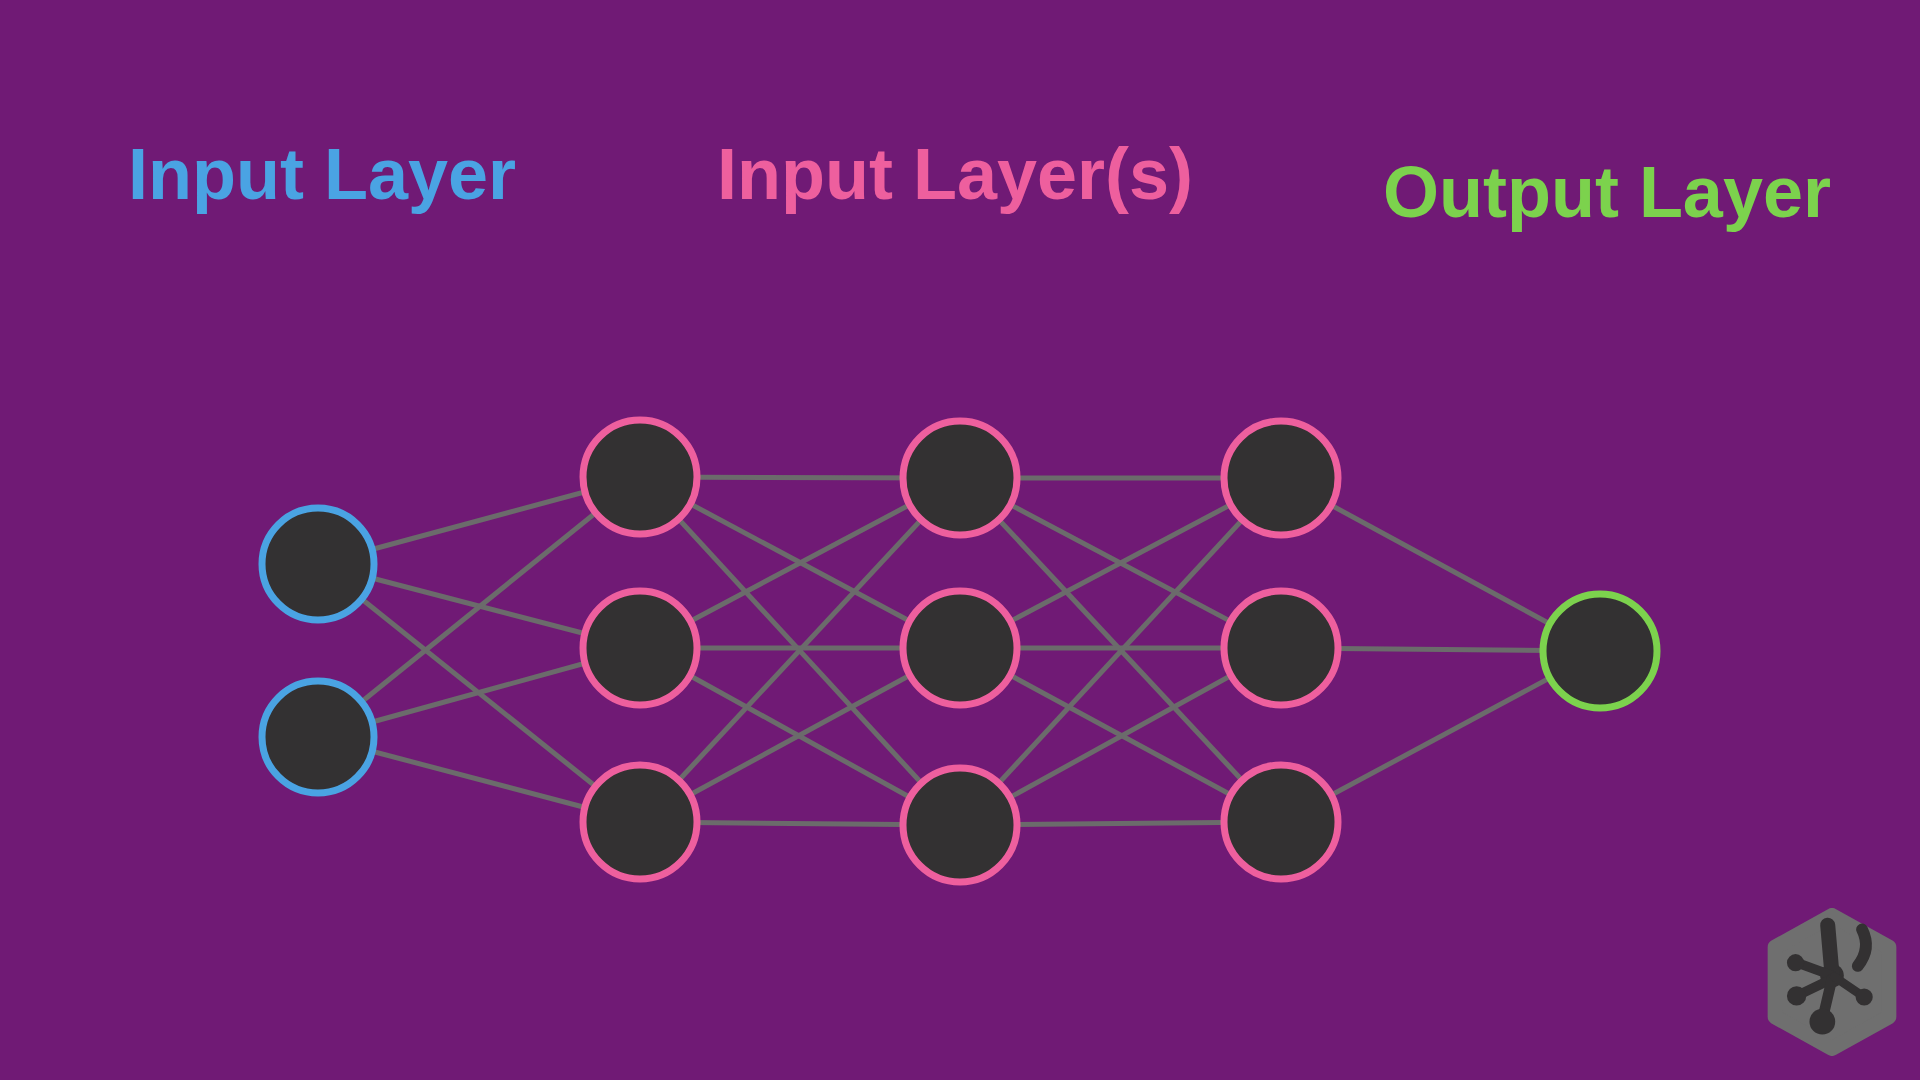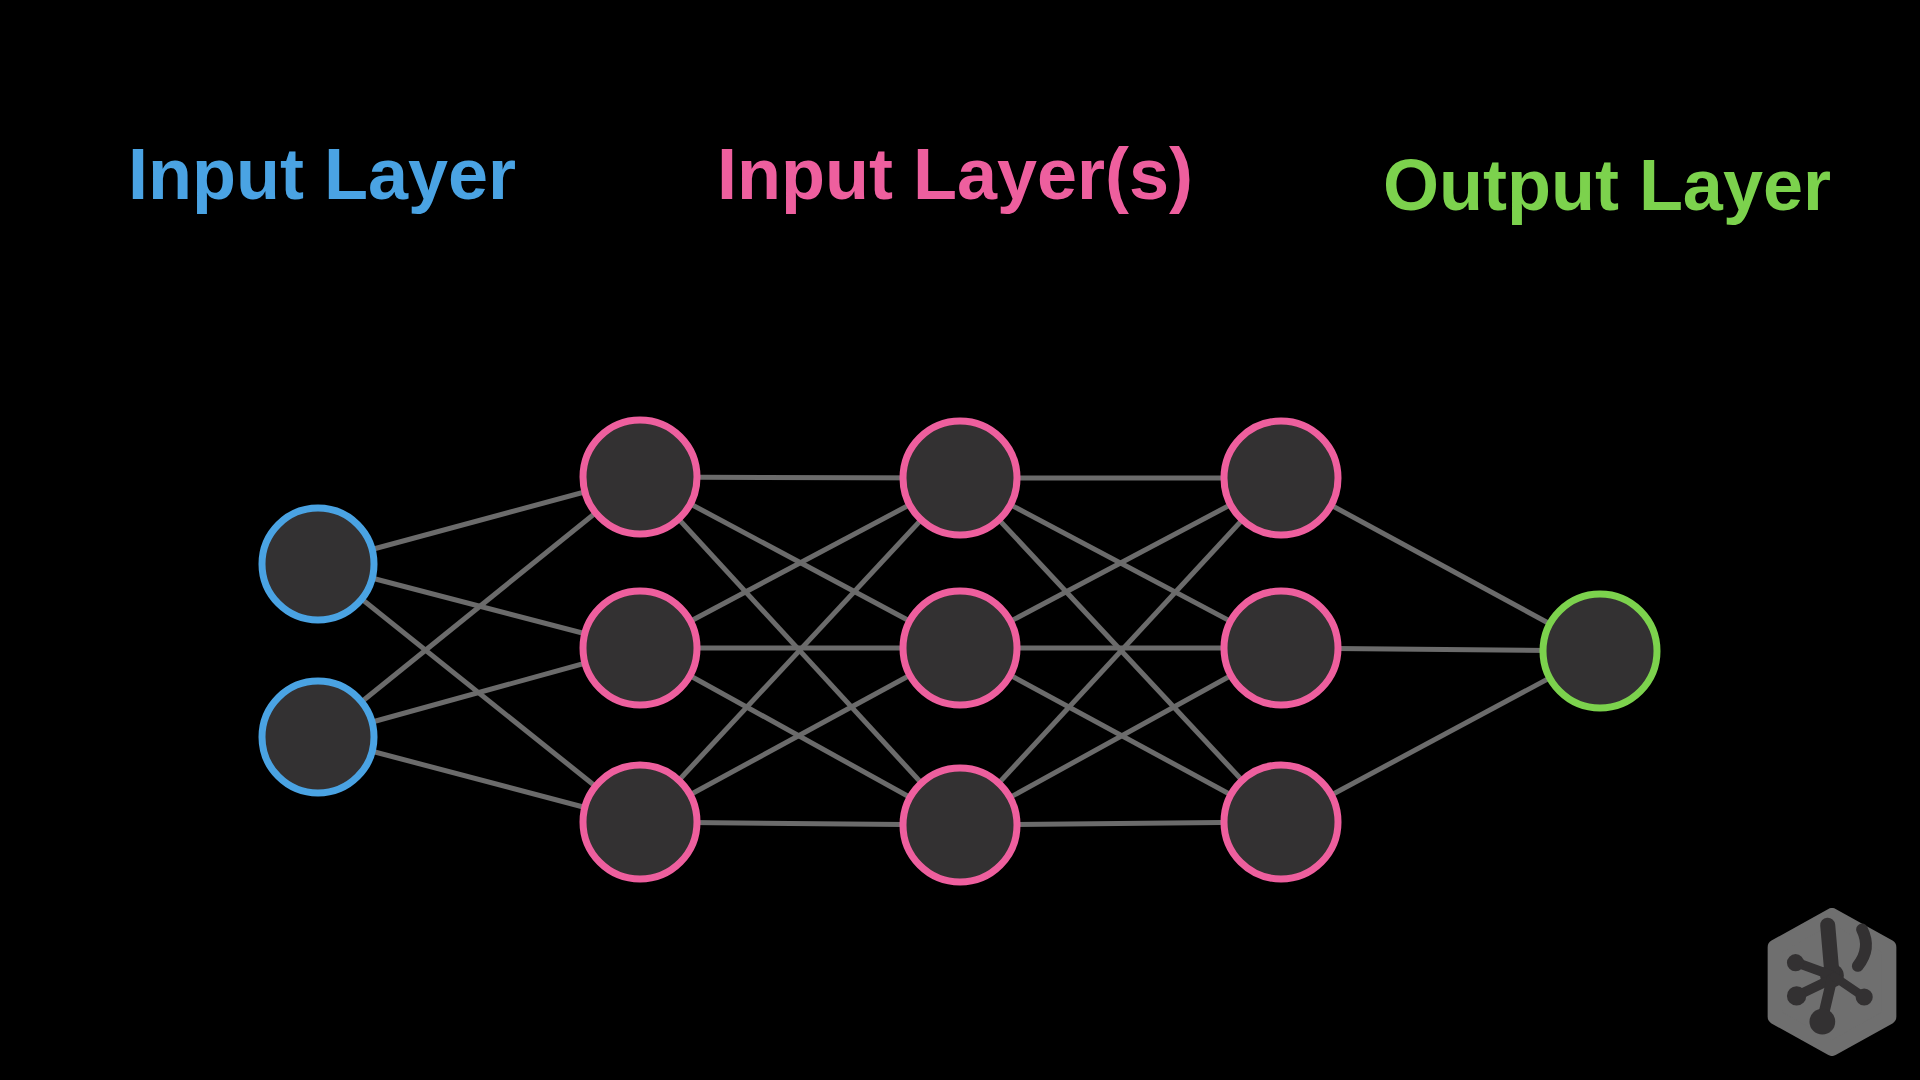--- a/index.html
+++ b/index.html
@@ -5,21 +5,21 @@
   html, body {
     margin: 0;
     padding: 0;
     background: #333132;
   }
   .stage {
     position: relative;
     width: 1920px;
     height: 1080px;
     overflow: hidden;
-    background: #000000;
+    background: #701a75;
     font-family: "Liberation Sans", sans-serif;
   }
   .layer-label {
     position: absolute;
     transform: translate(-50%, -50%);
     font-weight: 700;
     font-size: 72px;
     letter-spacing: 0px;
     white-space: nowrap;
     user-select: none;
@@ -35,21 +35,21 @@
     position: absolute;
   }
 </style>
 </head>
 <body>
 
 <div class="stage">
 
   <div class="layer-label" style="color: rgb(74, 163, 227); left: 322px; top: 174px;">Input Layer</div>
   <div class="layer-label" style="color: rgb(238, 95, 158); left: 955px; top: 174px;">Input Layer(s)</div>
-  <div class="layer-label" style="color: rgb(124, 210, 77); left: 1607px; top: 185px;">Output Layer</div>
+  <div class="layer-label" style="color: rgb(124, 210, 77); left: 1607px; top: 192px;">Output Layer</div>
 
   <svg id="network" viewBox="0 0 1920 1080" xmlns="http://www.w3.org/2000/svg">
       <line x1="318" y1="564" x2="640" y2="477" stroke="#6b6b6b" stroke-width="5"></line>
       <line x1="318" y1="564" x2="640" y2="648" stroke="#6b6b6b" stroke-width="5"></line>
       <line x1="318" y1="564" x2="640" y2="822" stroke="#6b6b6b" stroke-width="5"></line>
       <line x1="318" y1="737" x2="640" y2="477" stroke="#6b6b6b" stroke-width="5"></line>
       <line x1="318" y1="737" x2="640" y2="648" stroke="#6b6b6b" stroke-width="5"></line>
       <line x1="318" y1="737" x2="640" y2="822" stroke="#6b6b6b" stroke-width="5"></line>
       <line x1="640" y1="477" x2="960" y2="478" stroke="#6b6b6b" stroke-width="5"></line>
       <line x1="640" y1="477" x2="960" y2="648" stroke="#6b6b6b" stroke-width="5"></line>

